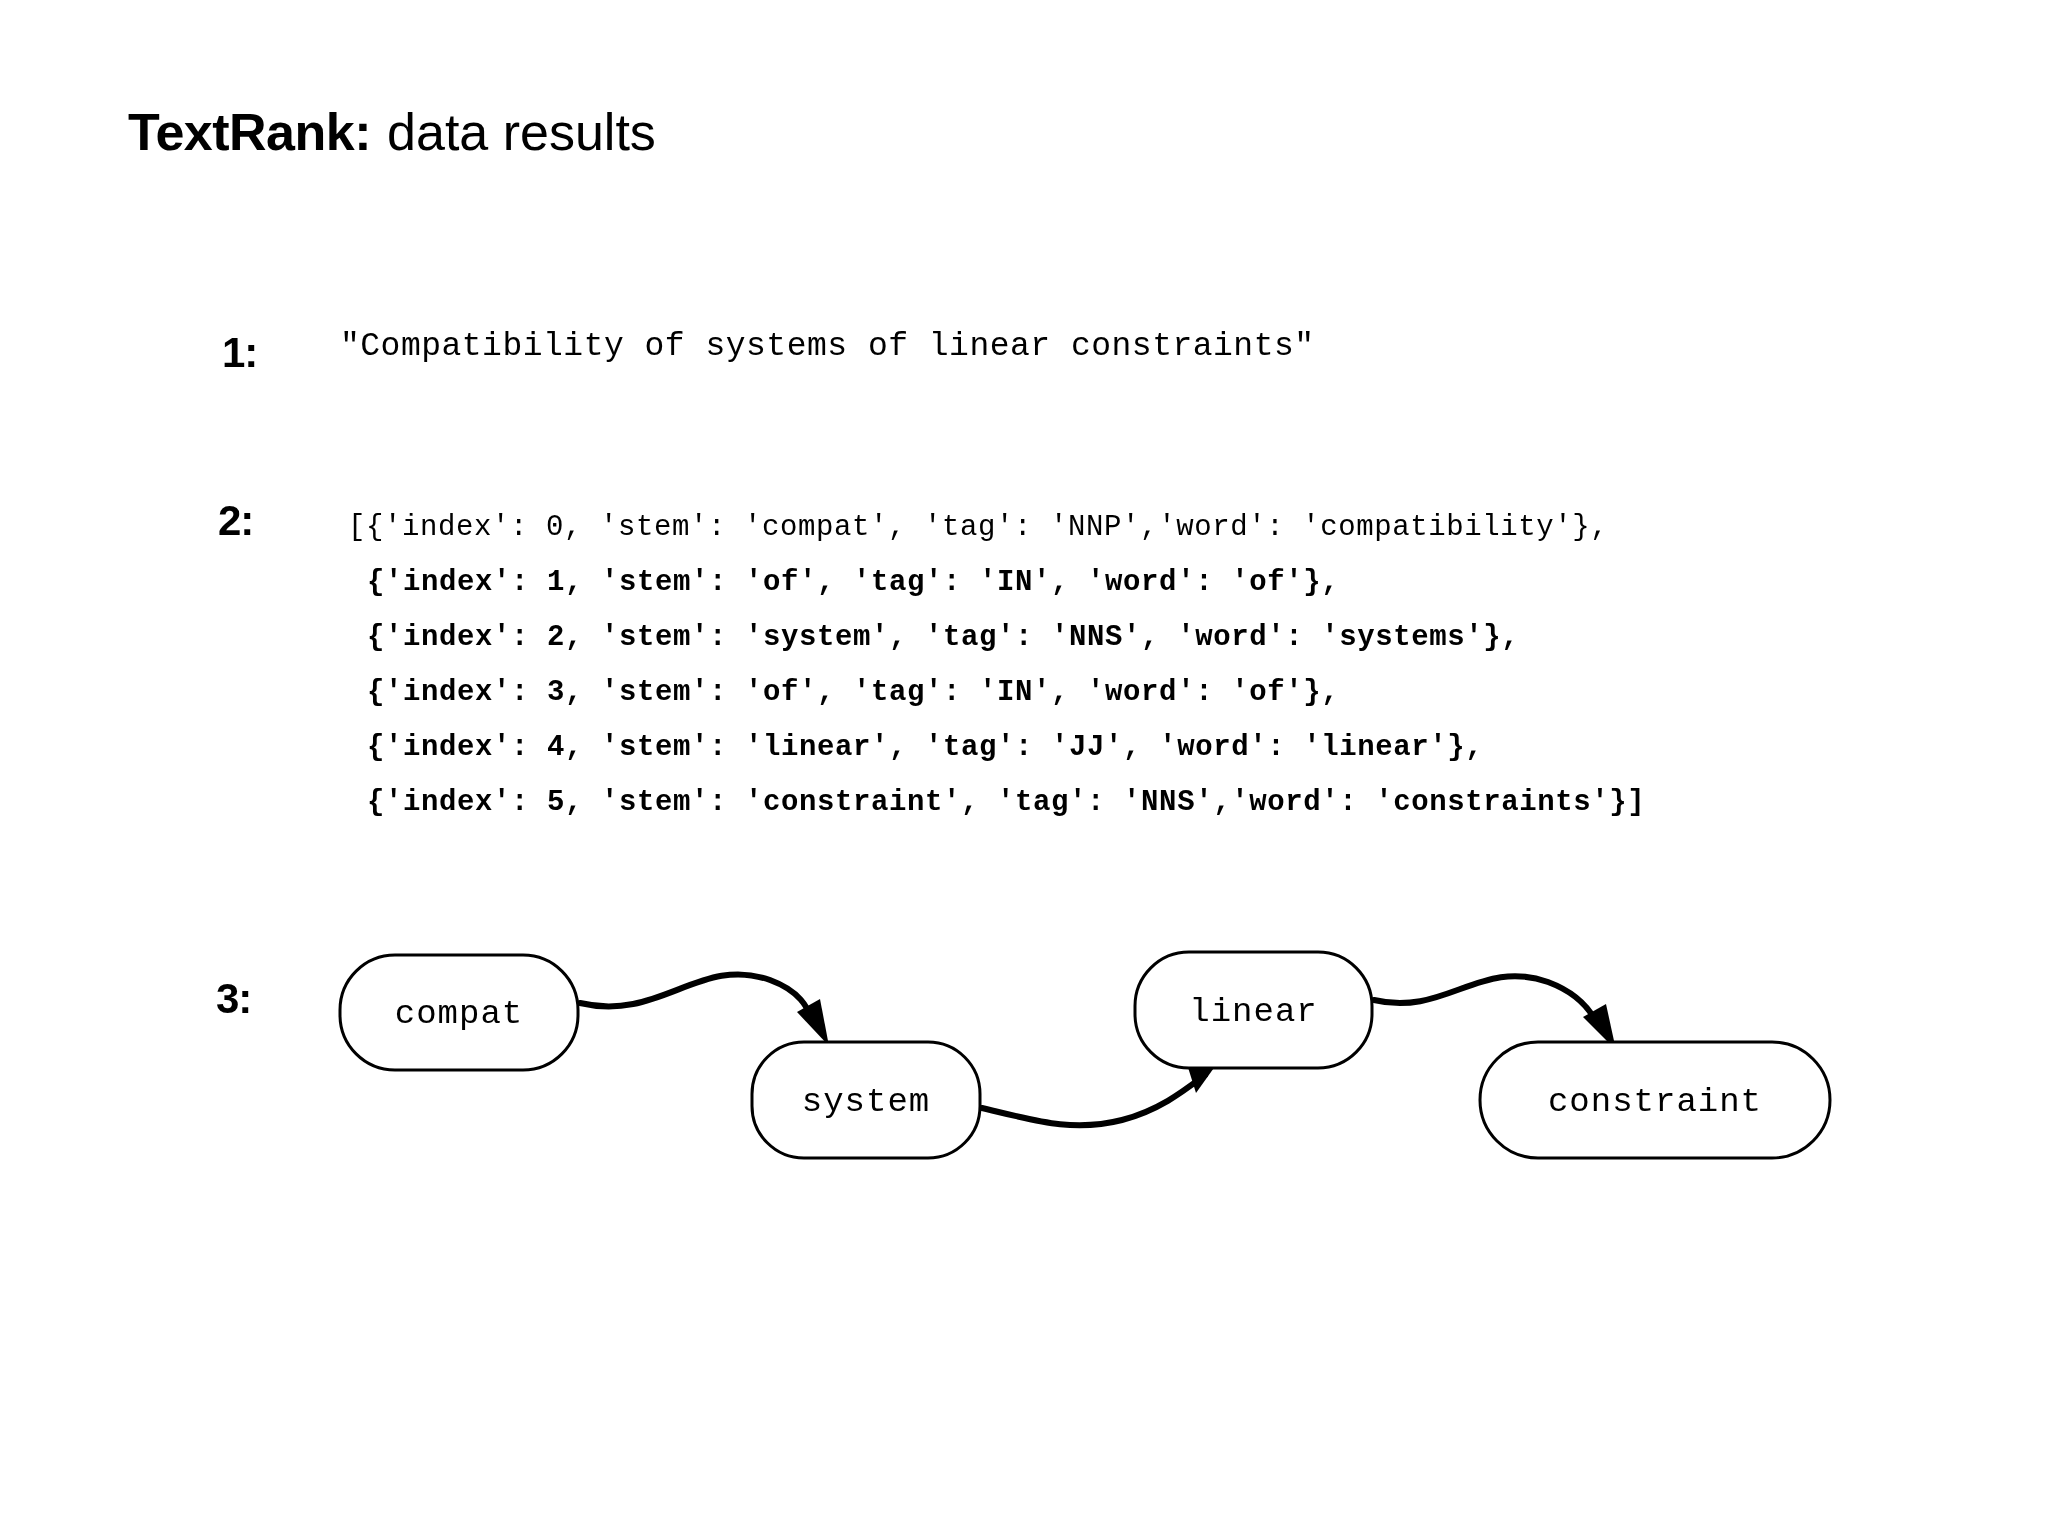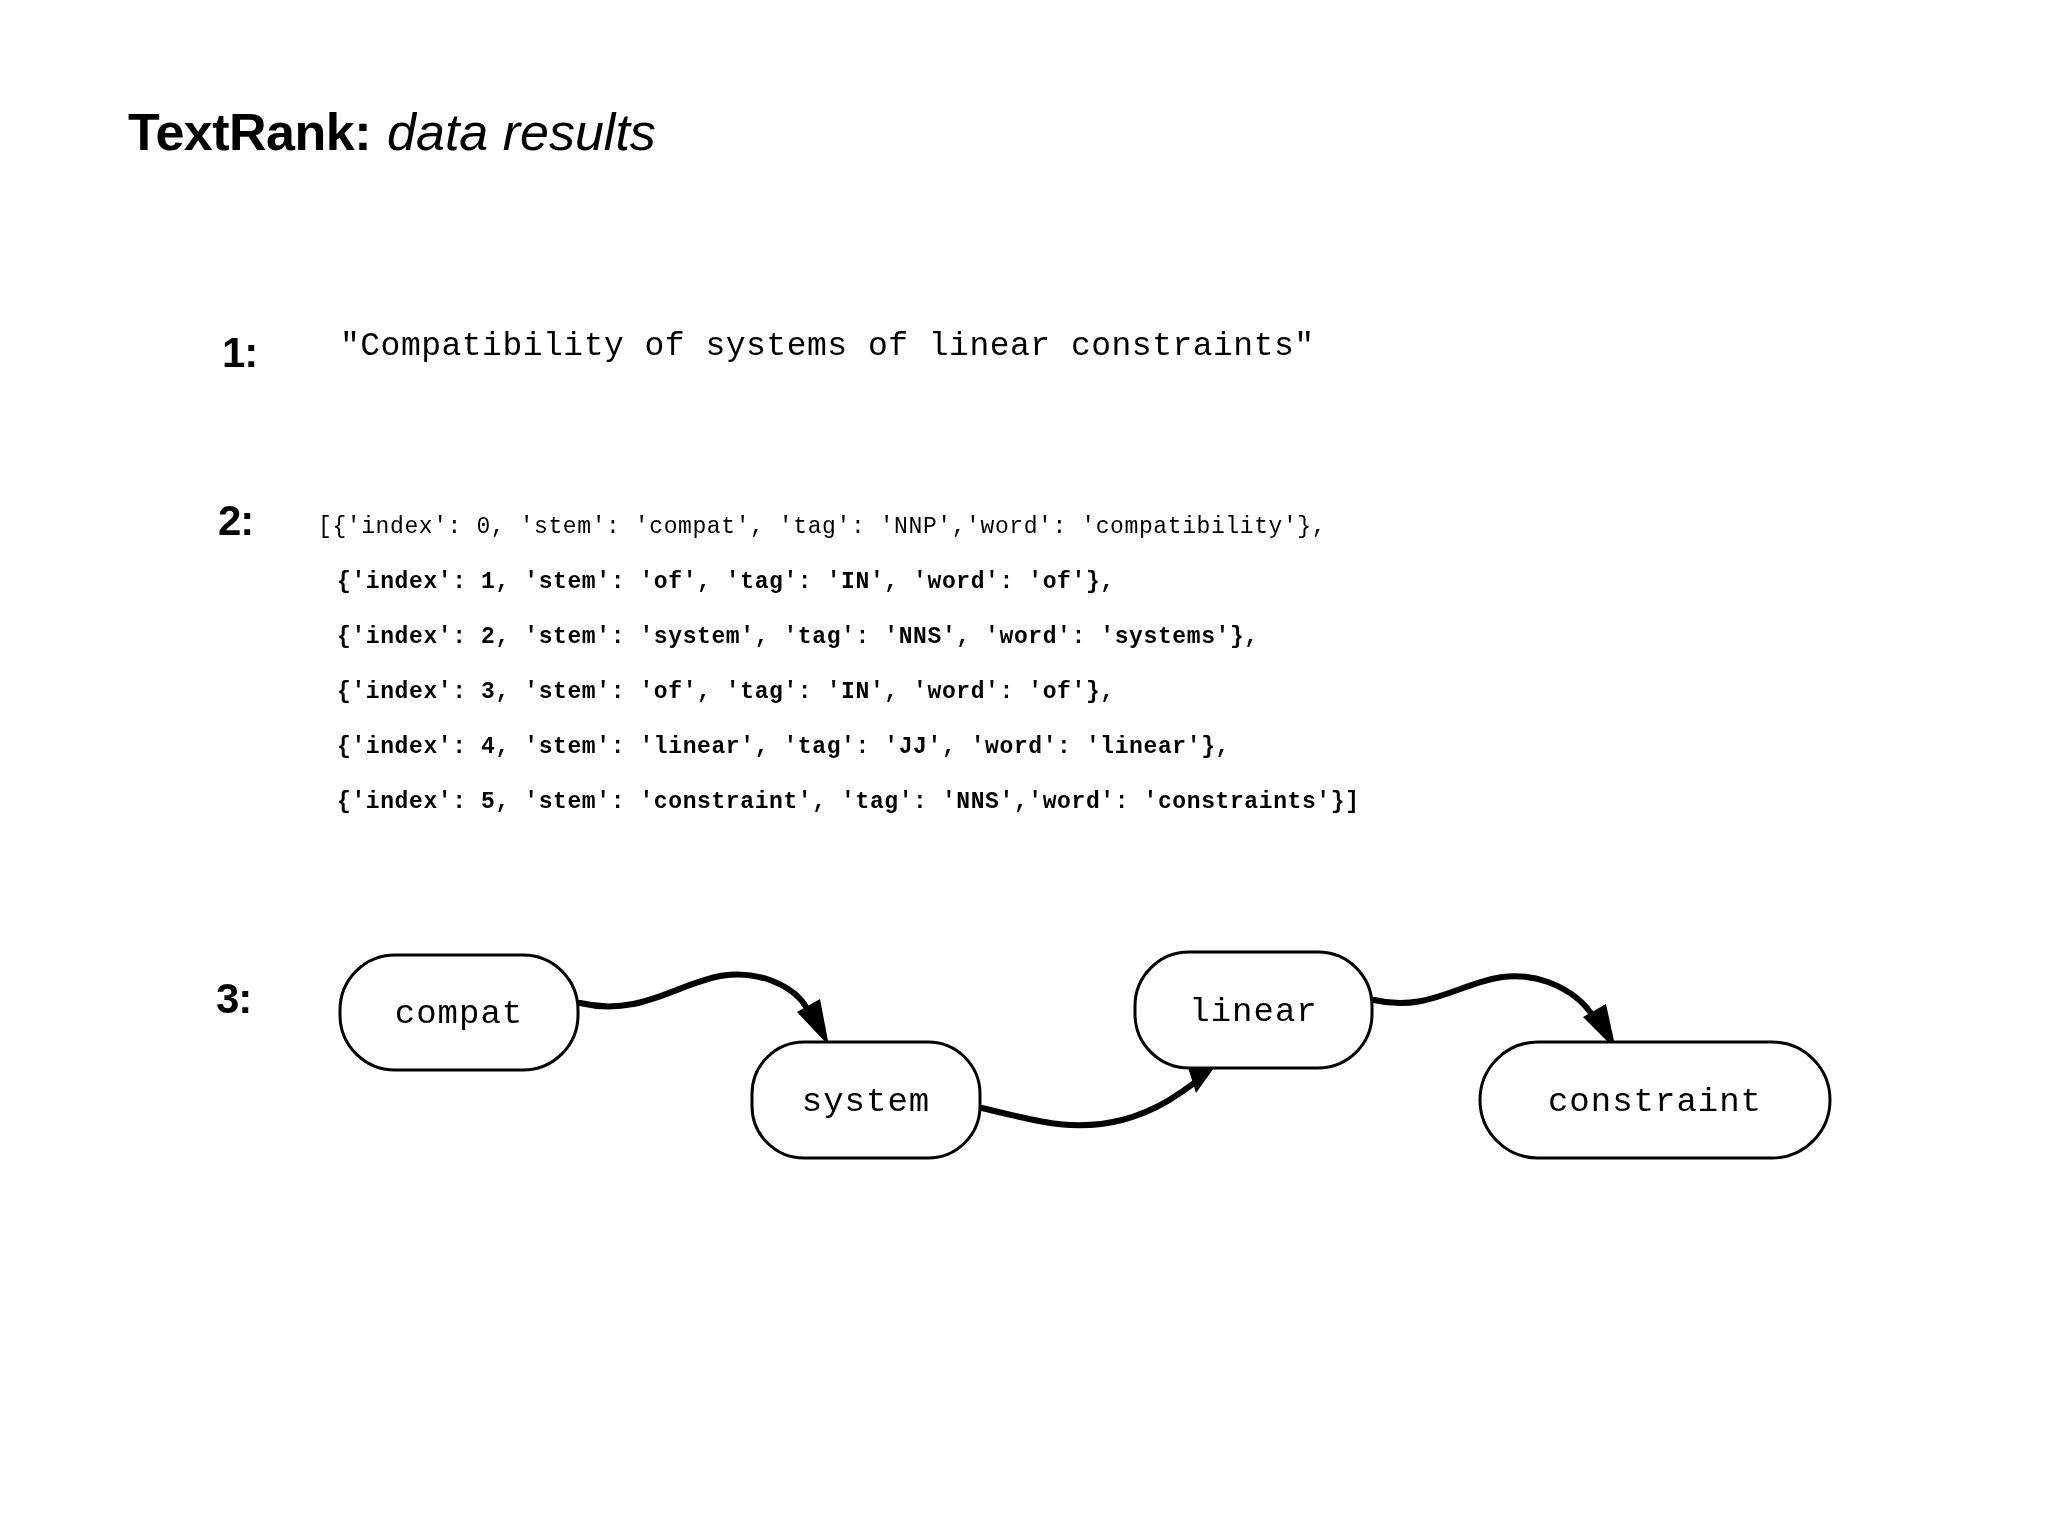--- a/index.html
+++ b/index.html
@@ -26,21 +26,20 @@
     font-size: 52px;
     line-height: 1.1;
     white-space: nowrap;
   }
   .title-bold {
     font-weight: bold;
     letter-spacing: -0.5px;
     margin-top: 40px;
   }
   .title-italic {
-    font-style: italic;
     font-weight: normal;
     margin-left: 16px;
     letter-spacing: 0px;
   }
 
   
   .step-label {
     position: absolute;
     font-weight: bold;
     font-size: 42px;
@@ -59,23 +58,23 @@
     color: #000000;
   }
   #step-1-text {
     left: 340px;
     top: 330px;
     font-size: 33px;
     line-height: 1.0;
     letter-spacing: 0.5px;
   }
   #step-2-text {
-    left: 318px;
+    left: 348px;
     top: 500px;
-    font-size: 23px;
+    font-size: 29px;
     line-height: 55px;
     letter-spacing: 0.6px;
   }
   #step-2-text .code-line { display: block; }
   #step-2-text .code-line.indented { padding-left: 19px; font-weight: bold; }
 
   
   #graph {
     position: absolute;
     left: 0;

